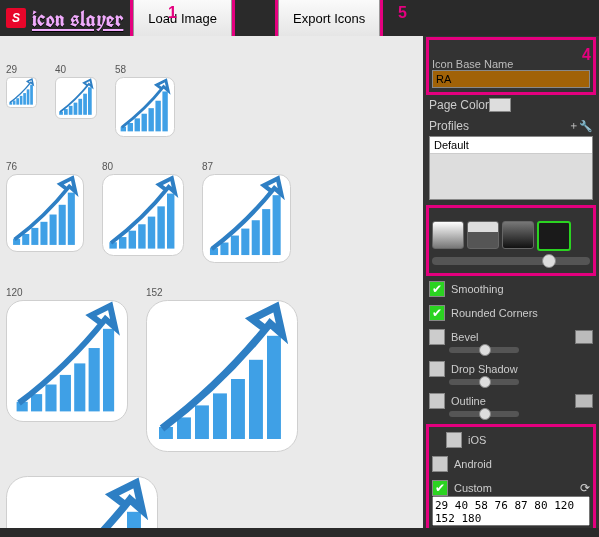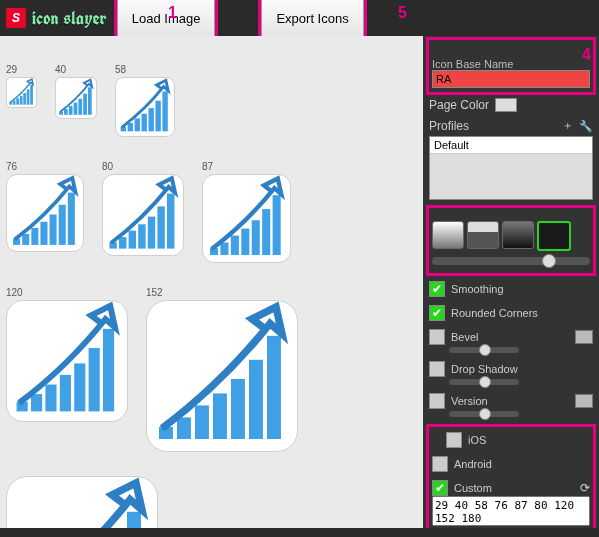--- a/index.html
+++ b/index.html
@@ -1,35 +1,35 @@
 <!DOCTYPE html>
 <html><head>
 <meta charset="utf-8">
 <style>
   html,body{margin:0;padding:0;font-family:Arial,Helvetica,sans-serif;font-size:12px;color:#333;background:#222;}
   .app{width:599px;height:537px;position:relative;background:#2a2a2a;overflow:hidden;}
   .topbar{height:30px;display:flex;align-items:center;gap:10px;padding:3px 6px;}
   .logo{display:flex;align-items:center;gap:6px;}
   .logo-mark{width:20px;height:20px;background:#e7062a;border-radius:2px;display:flex;align-items:center;justify-content:center;color:#fff;font-weight:bold;font-style:italic;}
-  .logo-text{font-family:"Old English Text MT","UnifrakturCook",serif;font-size:18px;color:#86efac;text-shadow:0 1px 0 #000;}
+  .logo-text{font-family:"Old English Text MT","UnifrakturCook",serif;font-size:22px;color:#f0abfc;text-shadow:0 1px 0 #000;text-decoration:underline;}
   .btn{background:linear-gradient(#fdfdfd,#e2e2e2);border:1px solid #999;border-radius:4px;padding:16px 14px;font-size:13px;cursor:pointer;}
   .hl{outline:3px solid #e4007f;outline-offset:0;}
   .hlnum{position:absolute;background:transparent;color:#e4007f;font-weight:bold;font-size:16px;}
   .main{display:flex;height:492px;}
   .canvas{flex:1;background:#eaeaea;position:relative;overflow:hidden;}
   .footer{position:absolute;bottom:0;left:0;right:0;height:14px;background:#777;color:#eee;font-size:9px;padding:0 4px;line-height:14px;}
   .grid{padding:4px 6px;}
   .row{display:flex;gap:18px;margin-bottom:8px;align-items:flex-start;margin-top:24px;}
   .cell{color:#555;font-size:10px;}
   .cell .sz{margin-bottom:2px;}
   .iconprev{background:#fff;border:1px solid #cfcfcf;border-radius:14%;display:flex;align-items:flex-end;justify-content:center;overflow:hidden;}
   .sidebar{width:164px;background:#333;color:#ccc;padding:4px 6px 8px;position:relative;overflow:hidden;}
   .sb-label{font-size:11px;color:#bdbdbd;margin-top:16px;}
-  .sb-input{width:100%;box-sizing:border-box;border:1px solid #888;background:#ef4444;color:#000;font-size:11px;padding:2px 3px;}
-  .sb-row{display:flex;align-items:flex-end;gap:6px;margin-top:6px;}
+  .sb-input{width:100%;box-sizing:border-box;border:1px solid #888;background:#a16207;color:#000;font-size:11px;padding:2px 3px;}
+  .sb-row{display:flex;align-items:flex-end;gap:0;margin-top:6px;}
   .swatch{width:20px;height:12px;background:#ddd;border:1px solid #888;}
   .plus,.wrench{font-size:11px;color:#ccc;}
   .profiles{margin-top:3px;background:#ddd;color:#000;height:62px;border:1px solid #888;}
   .profiles .item{background:#fff;border-bottom:1px solid #ccc;padding:2px 4px;font-size:11px;}
   .presets{display:flex;gap:3px;margin-top:10px;}
   .preset{width:30px;height:26px;border:1px solid #666;border-radius:3px;}
   .preset.sel{border:2px solid #2bd321;}
   .slider{width:100%;height:8px;margin-top:6px;position:relative;background:#555;border-radius:4px;}
   .slider .knob{position:absolute;top:-3px;width:12px;height:12px;border-radius:50%;background:#ddd;border:1px solid #888;}
   .opt{display:flex;align-items:center;gap:6px;margin-top:8px;font-size:11px;}
@@ -262,21 +262,21 @@
       <div class="opt">
           <span class="chk"></span>
           <span>Drop Shadow</span>
         </div>
       <div class="mini-slider">
           <div class="knob"></div>
         </div>
 
       <div class="opt">
           <span class="chk"></span>
-          <span>Version</span>
+          <span>Outline</span>
           <span class="mini-sw"></span>
         </div>
       <div class="mini-slider">
           <div class="knob"></div>
         </div>
 
       <div class="platforms hl" style="padding:3px 3px 5px;">
         <div class="opt" style="margin-top:2px;margin-left:14px;">
             <span class="chk"></span>
             <span>iOS</span>

